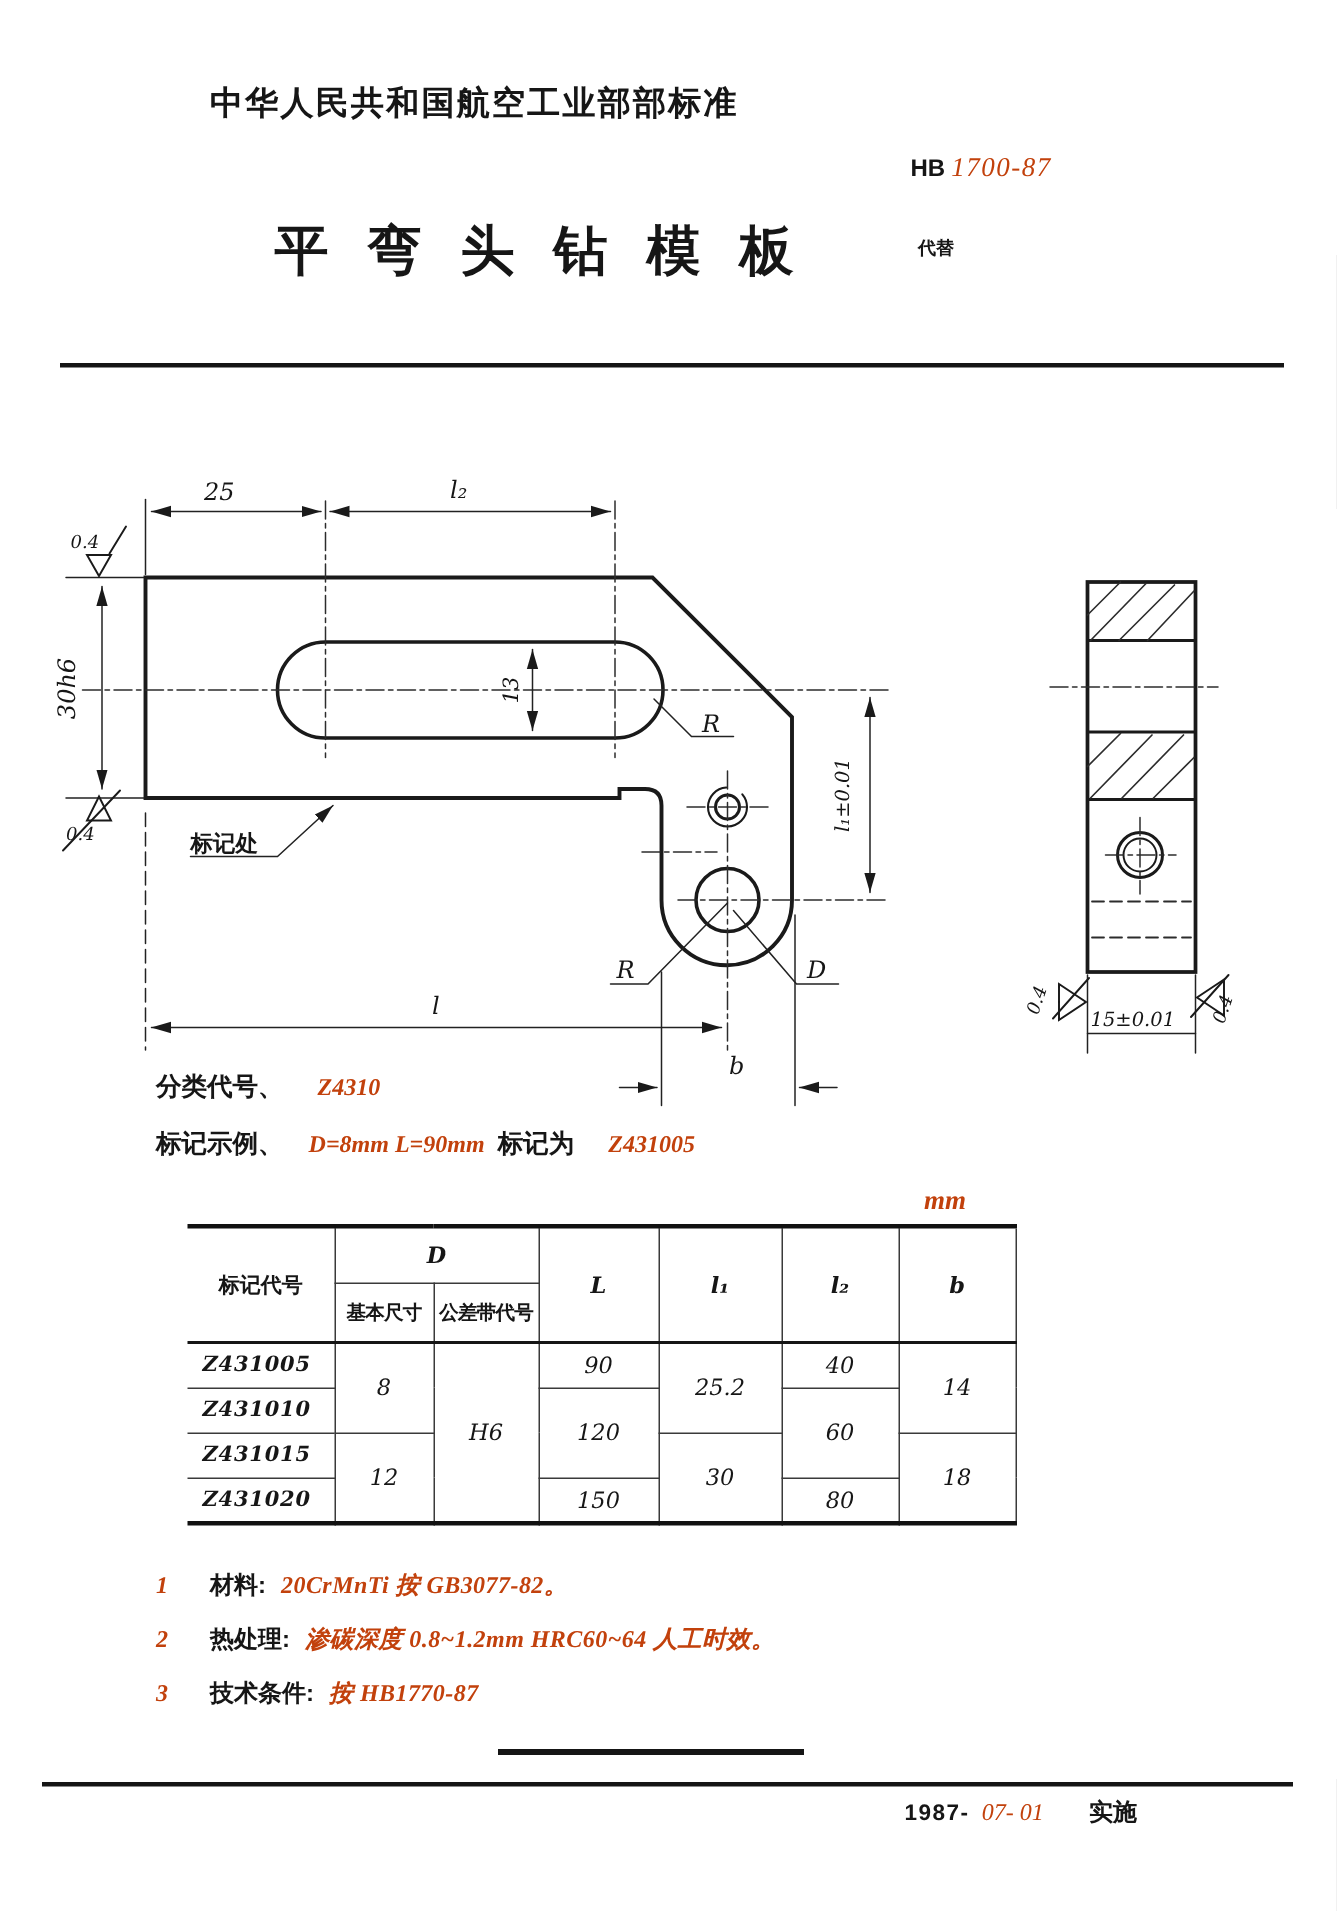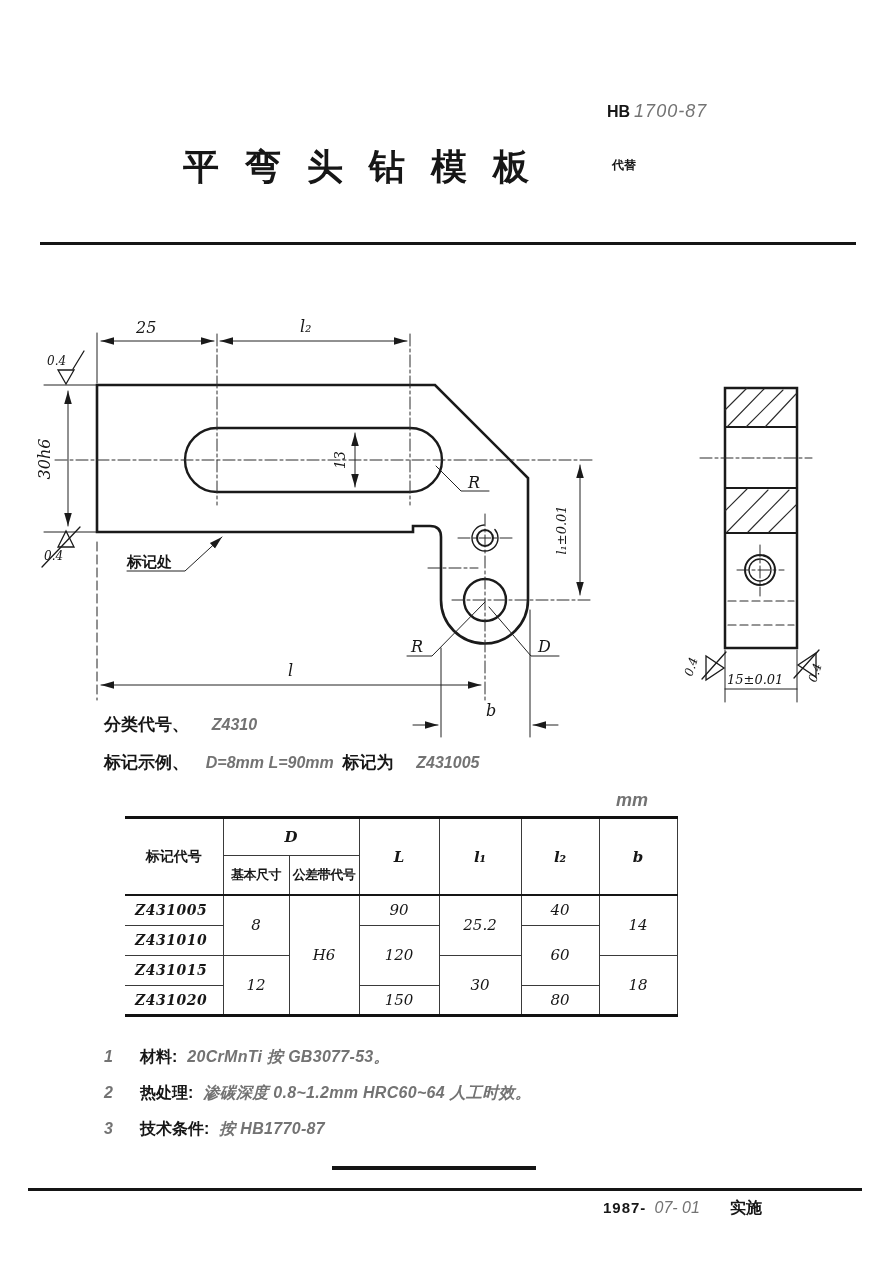--- a/index.html
+++ b/index.html
@@ -1,20 +1,20 @@
 <!DOCTYPE html>
 <html><head>
 <meta charset="utf-8">
 <style>
   html,body{margin:0;padding:0;background:#e8e8e8;}
   .page{position:relative;width:891px;height:1274px;background:#ffffff;overflow:hidden;
         font-family:"Liberation Sans",sans-serif;color:#161616;}
   .abs{position:absolute;}
   .pr{font-family:"Liberation Sans",sans-serif;font-weight:bold;color:#161616;}
-  .hw{font-family:Liberation Sans, sans-serif;font-style:italic;color:#737373;}
+  .hw{font-family:Liberation Serif, serif;font-style:italic;color:#c2410c;}
   .rule{position:absolute;background:#151515;}
   
   .org-title{left:140px;top:54px;font-size:22px;letter-spacing:1.5px;}
   .std-code{left:607px;top:101px;font-size:16px;}
   .std-code .num{font-size:18px;letter-spacing:1px;margin-left:4px;}
   .doc-title{left:183px;top:143px;font-size:36px;letter-spacing:26px;white-space:nowrap;}
   .supersede{left:612px;top:157px;font-size:12px;}
   
   .class-line{left:104px;top:713px;font-size:17px;}
   .mark-line{left:104px;top:751px;font-size:17px;}
@@ -51,20 +51,21 @@
   .ts{font:italic 12px "DejaVu Serif",serif;}
   .ts13{font:italic 13px "DejaVu Serif",serif;}
   .ts14{font:italic 14px "DejaVu Serif",serif;}
   .tcn{font:bold 15px "Liberation Sans",sans-serif;}
 </style>
 </head>
 <body>
 
 <div class="page">
 
+  <div class="abs pr org-title">中华人民共和国航空工业部部标准</div>
   <div class="abs std-code">
     <span class="pr">HB</span><span class="hw num">1700-87</span>
   </div>
   <div class="abs pr doc-title">平弯头钻模板</div>
   <div class="abs pr supersede">代替</div>
   <div class="rule" style="left:40px;top:242px;width:816px;height:3px;"></div>
 
   <svg class="abs" style="left:30px;top:280px;" width="810" height="465" viewBox="30 280 810 465">
     <defs>
       <marker id="arr" viewBox="0 0 10 10" refX="10" refY="5" markerWidth="13" markerHeight="13" orient="auto-start-reverse" markerUnits="userSpaceOnUse">
@@ -234,21 +235,21 @@
         <td>150</td>
         <td>80</td>
       </tr>
     </tbody>
   </table>
 
   <div class="abs notes">
     <div class="note">
       <span class="hw num">1</span>
       <span class="pr lbl">材料:</span>
-      <span class="hw val">20CrMnTi  按 GB3077-53。</span>
+      <span class="hw val">20CrMnTi  按 GB3077-82。</span>
     </div>
     <div class="note">
       <span class="hw num">2</span>
       <span class="pr lbl">热处理:</span>
       <span class="hw val">渗碳深度 0.8~1.2mm HRC60~64 人工时效。</span>
     </div>
     <div class="note">
       <span class="hw num">3</span>
       <span class="pr lbl">技术条件:</span>
       <span class="hw val">按 HB1770-87</span>

